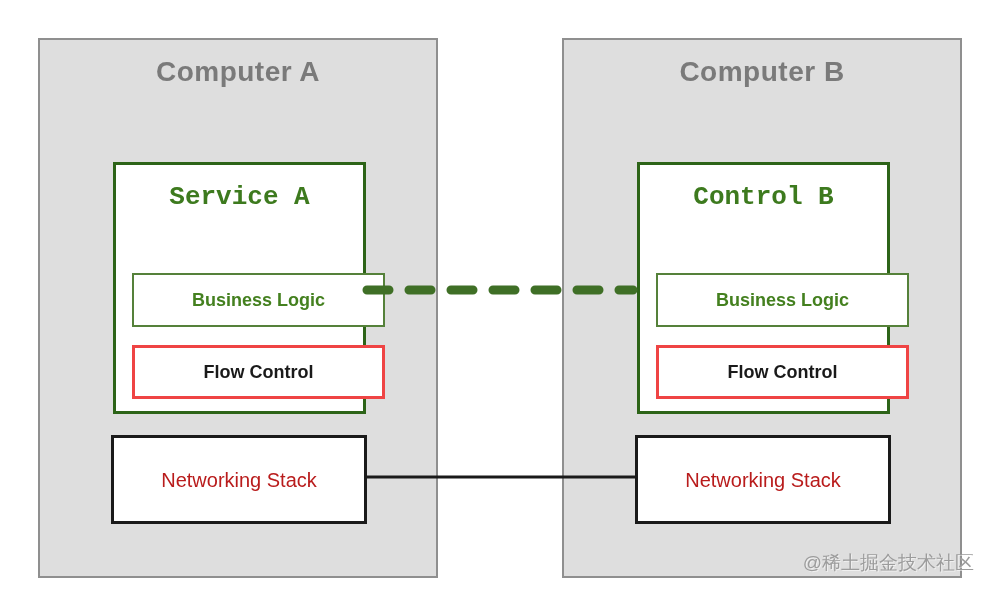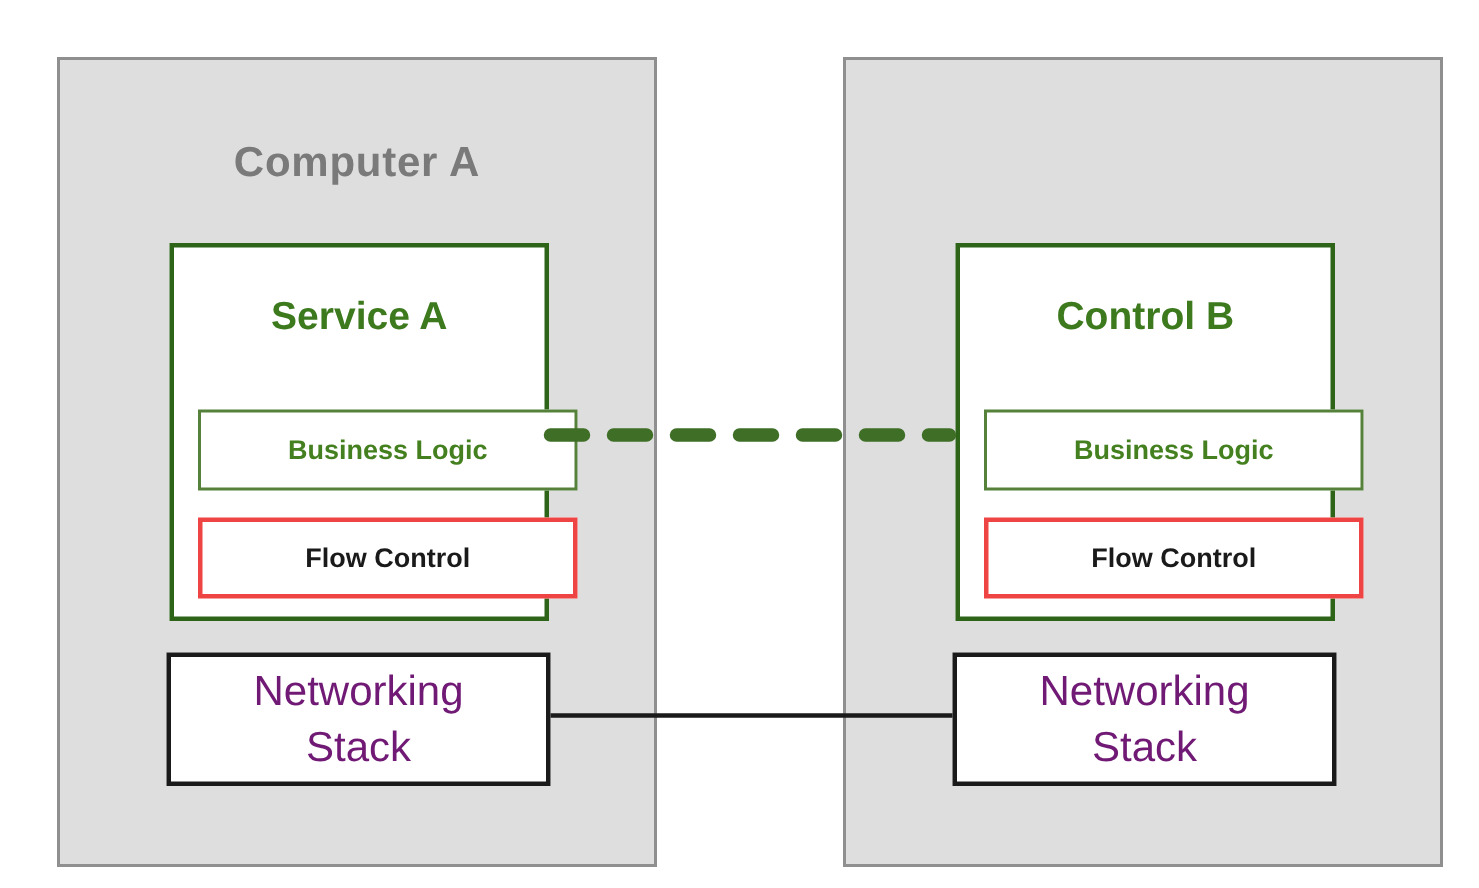--- a/index.html
+++ b/index.html
@@ -26,38 +26,38 @@
   }
   .computer-a { left: 38px; }
   .computer-b { left: 562px; }
   .computer-title {
     padding-top: 16px;
     text-align: center;
     font-size: 28px;
     font-weight: 700;
     letter-spacing: 0.5px;
     color: #7a7a7a;
-    margin-top: 36px;
   }
   .service {
     position: absolute;
     left: 73px;
     top: 122px;
     width: 253px;
     height: 252px;
     box-sizing: border-box;
     background: #ffffff;
     border: 3px solid #2d6418;
   }
   .service-title {
-    margin-top: 30px;
+    margin-top: 17px;
     text-align: center;
     font-size: 26px;
     font-weight: 700;
     color: #3d7a1e;
+    font-family: Liberation Mono, monospace;
   }
   .inner-box {
     position: absolute;
     left: 16px;
     width: 253px;
     height: 54px;
     box-sizing: border-box;
     background: #ffffff;
     display: flex;
     align-items: center;
@@ -84,23 +84,23 @@
     box-sizing: border-box;
     background: #ffffff;
     border: 3px solid #1a1a1a;
     display: flex;
     align-items: center;
     justify-content: center;
   }
   .net-label {
     width: 170px;
     text-align: center;
-    font-size: 28px;
+    font-size: 20px;
     line-height: 1.3;
-    color: #701a75;
+    color: #b91c1c;
   }
   .links {
     position: absolute;
     left: 0;
     top: 0;
     pointer-events: none;
   }
   .watermark {
     position: absolute;
     right: 12px;
@@ -129,20 +129,21 @@
         <span>Flow Control</span>
       </div>
     </div>
 
     <div class="net">
       <span class="net-label">Networking Stack</span>
     </div>
   </section>
 
   <section class="computer computer-b">
+    <div class="computer-title">Computer B</div>
 
     <div class="service">
       <div class="service-title">Control B</div>
 
       <div class="inner-box biz">
         <span>Business Logic</span>
       </div>
 
       <div class="inner-box flow">
         <span>Flow Control</span>
@@ -152,13 +153,14 @@
     <div class="net">
       <span class="net-label">Networking Stack</span>
     </div>
   </section>
 
   <svg class="links" width="986" height="592" viewBox="0 0 986 592">
     <line x1="367" y1="290" x2="633" y2="290" stroke-width="9" stroke-dasharray="22 20" stroke-linecap="round" stroke="#3f6f26"></line>
     <line x1="367" y1="477" x2="635" y2="477" stroke-width="3" stroke="#1a1a1a"></line>
   </svg>
 
+  <div class="watermark">@稀土掘金技术社区</div>
 </div>
 
 </body></html>

